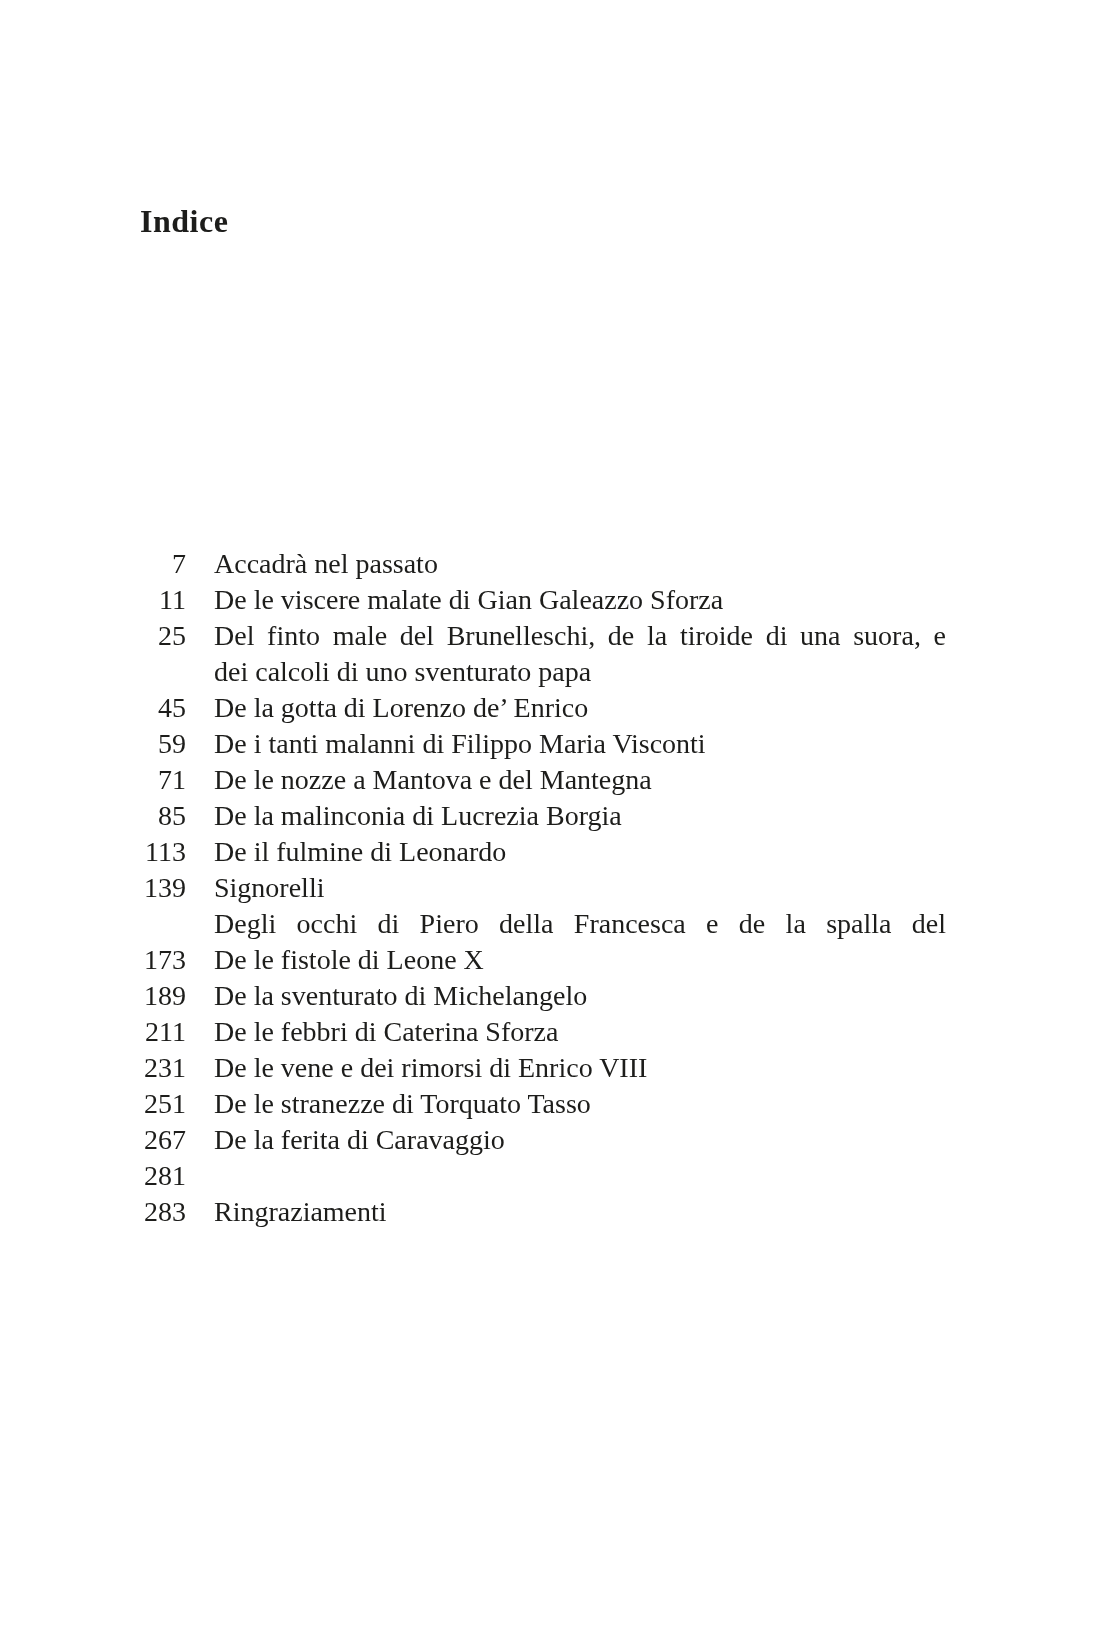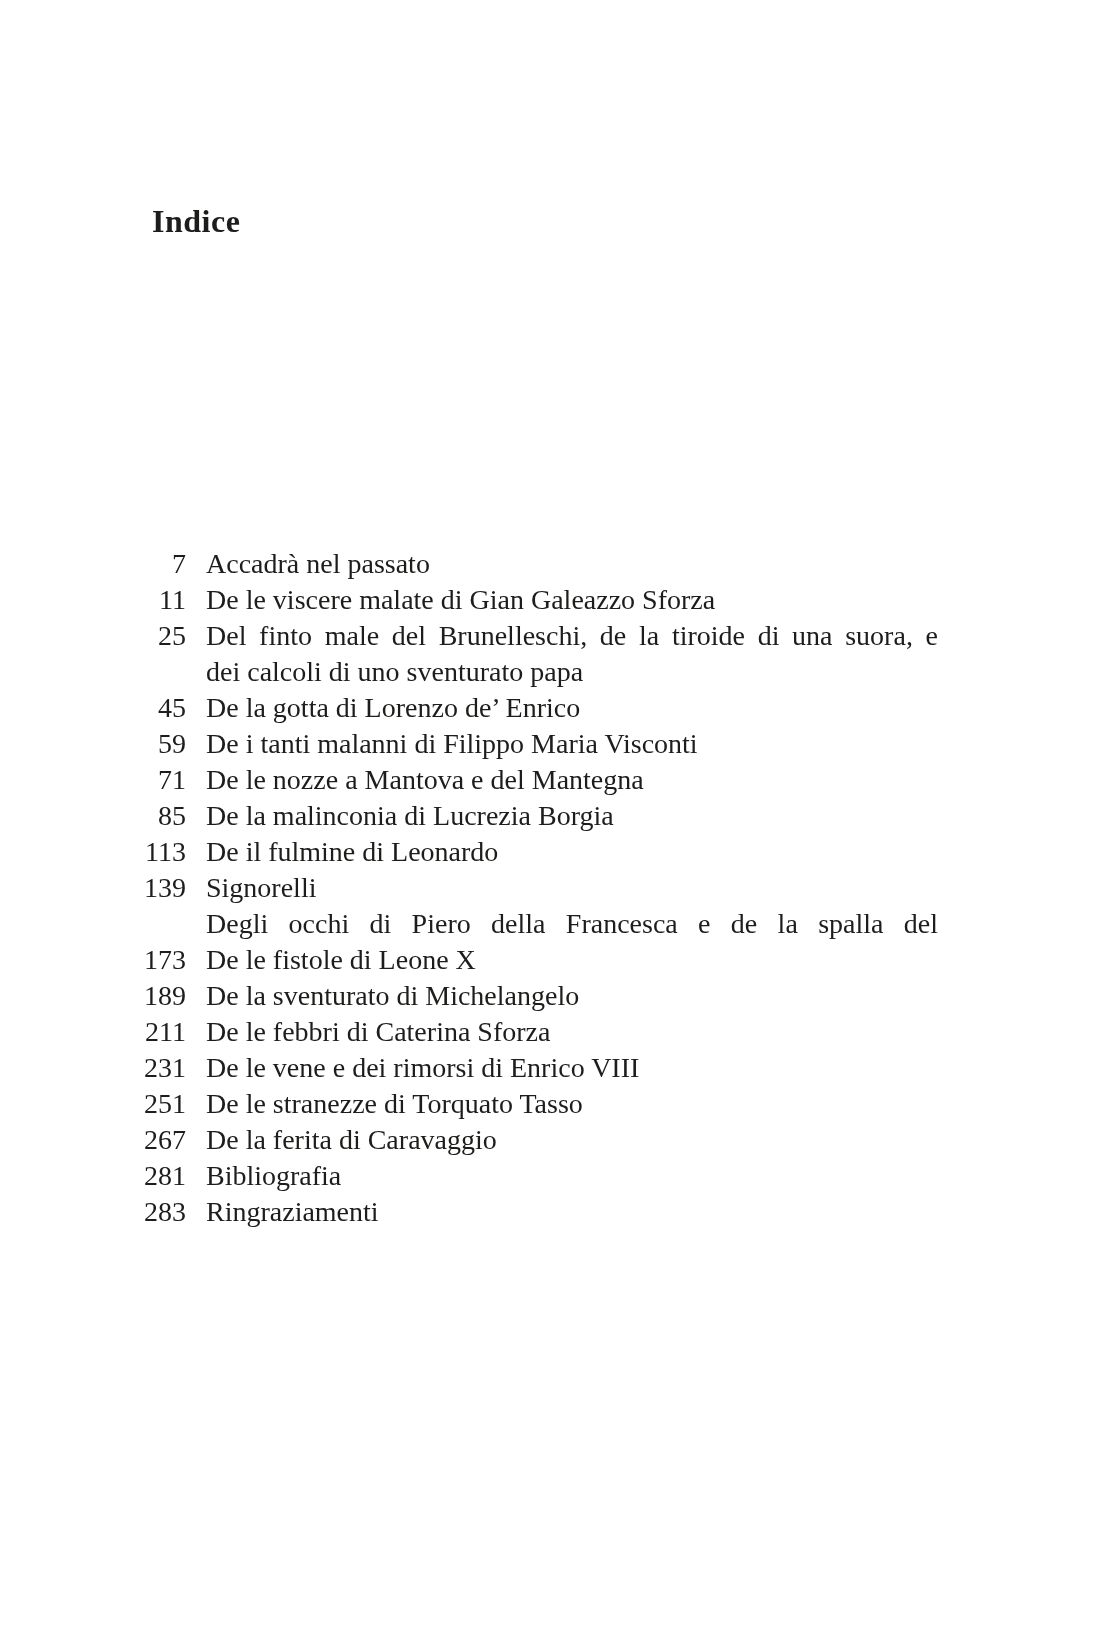--- a/index.html
+++ b/index.html
@@ -17,41 +17,40 @@
     color: #1d1d1b;
   }
   .page-title {
     position: absolute;
     left: 140px;
     top: 184px;
     font-size: 32px;
     line-height: 1;
     letter-spacing: 0.5px;
     white-space: nowrap;
-    margin-left: 12px;
   }
   .toc {
     position: absolute;
     left: 130px;
     top: 546px;
     font-size: 28px;
     line-height: 36px;
   }
   .toc-row {
     display: flex;
     align-items: flex-start;
   }
   .toc-num {
     flex: none;
     width: 56px;
     text-align: right;
   }
   .toc-title {
     flex: none;
-    margin-left: 20px;
+    margin-left: 28px;
     width: 732px;
   }
   .toc-line {
     display: block;
     white-space: nowrap;
   }
   .toc-line.justified {
     white-space: normal;
     text-align: justify;
     text-align-last: justify;
@@ -169,23 +168,20 @@
 
     <div class="toc-row">
       <span class="toc-num">267</span>
       <span class="toc-title">
         <span class="toc-line">De la ferita di Caravaggio</span>
       </span>
     </div>
 
     <div class="toc-row">
       <span class="toc-num">281</span>
-      <span class="toc-title">
-        <span class="toc-line">Bibliografia</span>
-      </span>
     </div>
 
     <div class="toc-row">
       <span class="toc-num">283</span>
       <span class="toc-title">
         <span class="toc-line">Ringraziamenti</span>
       </span>
     </div>
 
   </div>

